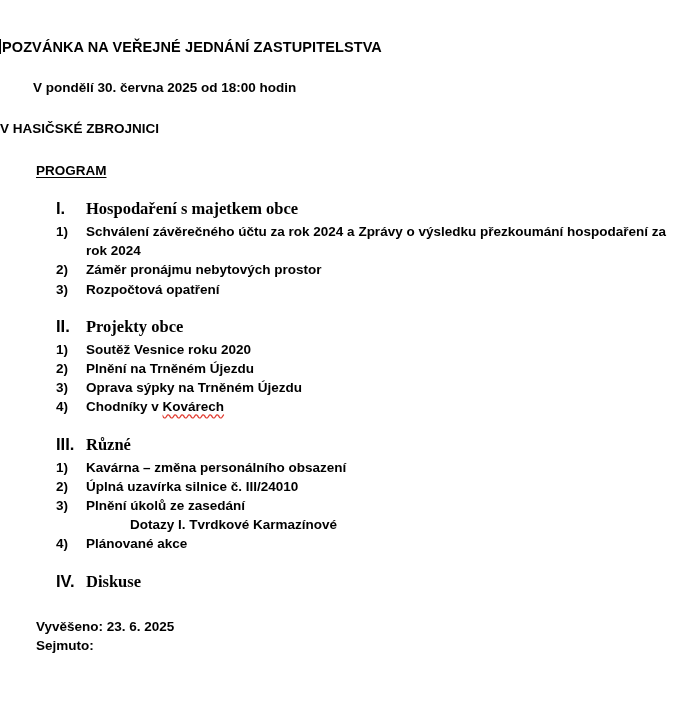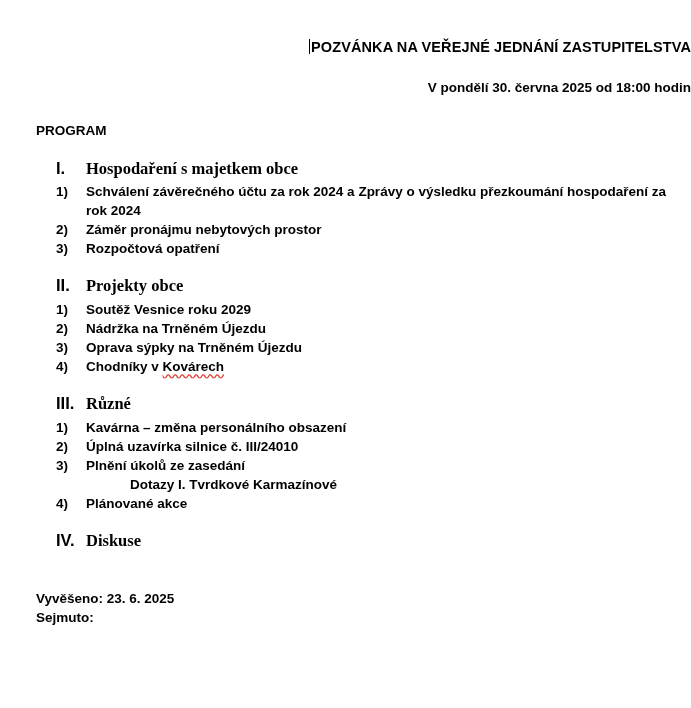--- a/index.html
+++ b/index.html
@@ -21,21 +21,21 @@
     position: relative;
     width: 691px;
     height: 708px;
     background: #ffffff;
     box-sizing: border-box;
   }
 
   
   .title-block {
     padding-top: 38px;
-    text-align: right;
+    text-align: left;
   }
   .doc-title {
     position: relative;
     font-size: 14.5px;
     font-weight: bold;
     letter-spacing: 0.1px;
     line-height: 1.2;
     display: inline-block;
     white-space: nowrap;
   }
@@ -59,20 +59,21 @@
     font-weight: bold;
     margin-top: 24px;
     line-height: 1.2;
   }
 
   
   .program-heading {
     margin: 26px 0 0 36px;
     font-size: 13.5px;
     font-weight: bold;
+    text-decoration: underline;
     text-underline-offset: 2px;
     display: inline-block;
   }
 
   
   .agenda {
     margin-top: 18px;
   }
   .section {
     margin-bottom: 16px;
@@ -122,36 +123,37 @@
   
   .misspelled {
     text-decoration: underline wavy #e03a2f;
     text-decoration-skip-ink: none;
     text-underline-offset: 2px;
     margin-top: 28px;
   }
 
   
   .footer {
-    margin-top: 36px;
+    margin-top: 24px;
     margin-left: 36px;
     font-size: 13.5px;
     font-weight: bold;
     line-height: 1.45;
   }
   .footer div { white-space: pre; }
 </style>
 </head>
 <body>
 
 <div class="page">
 
   <div class="title-block">
     <div class="doc-title"><span class="caret"></span><span>POZVÁNKA NA VEŘEJNÉ JEDNÁNÍ ZASTUPITELSTVA</span></div>
     <div class="subtitle-1">V pondělí 30. června 2025 od 18:00 hodin</div>
+    <div class="subtitle-2">V HASIČSKÉ ZBROJNICI</div>
   </div>
 
   <div>
     <div class="program-heading">PROGRAM</div>
   </div>
 
   <div class="agenda" id="agenda-root">
       <div class="section">
         <div class="section-head">
           <span class="section-num">I.</span>
@@ -170,25 +172,25 @@
           <span class="item-text">Rozpočtová opatření</span>
         </div>
       </div>
       <div class="section">
         <div class="section-head">
           <span class="section-num">II.</span>
           <span class="section-title">Projekty obce</span>
         </div>
         <div class="item">
           <span class="item-num">1)</span>
-          <span class="item-text">Soutěž Vesnice roku 2029</span>
+          <span class="item-text">Soutěž Vesnice roku 2020</span>
         </div>
         <div class="item">
           <span class="item-num">2)</span>
-          <span class="item-text">Nádržka na Trněném Újezdu</span>
+          <span class="item-text">Plnění na Trněném Újezdu</span>
         </div>
         <div class="item">
           <span class="item-num">3)</span>
           <span class="item-text">Oprava sýpky na Trněném Újezdu</span>
         </div>
         <div class="item">
           <span class="item-num">4)</span>
           <span class="item-text">Chodníky v <span class="misspelled">Kovárech</span></span>
         </div>
       </div>

